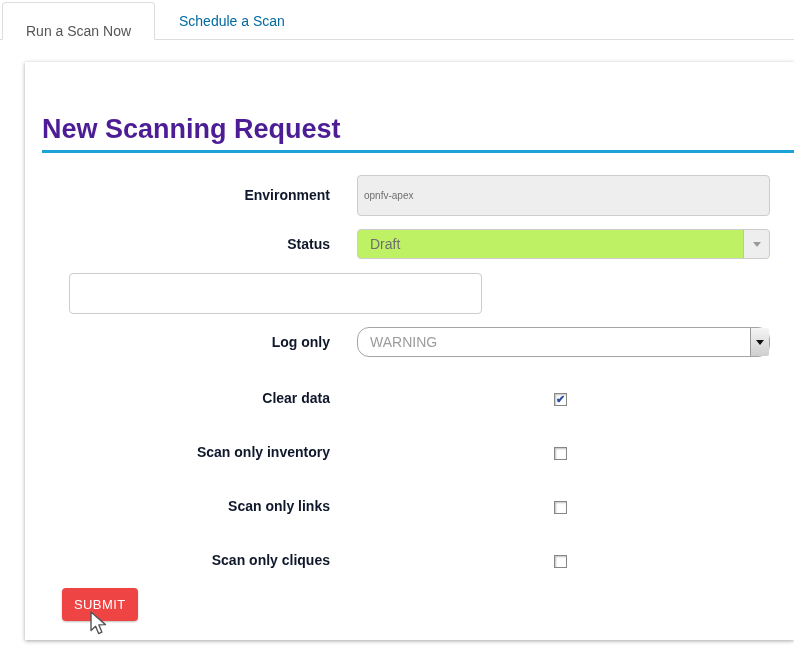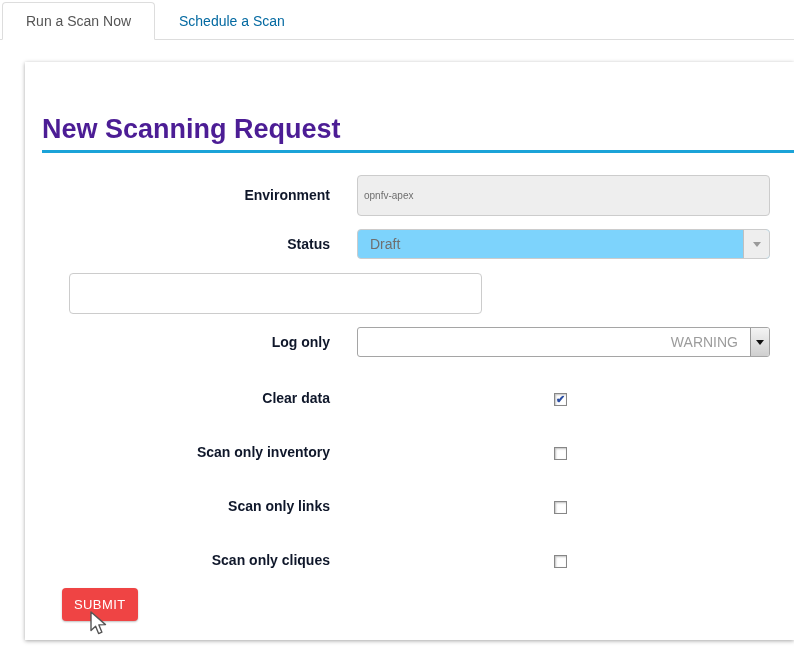--- a/index.html
+++ b/index.html
@@ -7,21 +7,21 @@
     width:794px;height:651px;position:relative;overflow:hidden;
     background:#ffffff;
     font-family:"Liberation Sans", sans-serif;
   }
   
   .tabbar{position:absolute;top:2px;left:0;width:794px;height:37px;border-bottom:1px solid #ddd;}
   .tab-active{
     position:absolute;top:0;left:2px;height:38px;box-sizing:border-box;
     background:#fff;border:1px solid #ddd;border-bottom:1px solid #fff;
     border-radius:4px 4px 0 0;
-    display:flex;align-items:center;padding:0 23px;
+    display:flex;align-items:flex-end;padding:0 23px;
     font-size:14px;color:#555;cursor:default;z-index:2;
   }
   .tab-link{
     position:absolute;top:0;left:164px;height:37px;
     display:flex;align-items:center;padding:0 15px;
     font-size:14px;color:#0369a1;cursor:pointer;text-decoration:none;text-align:right;
   }
   
   .panel{
     position:absolute;top:62px;left:25px;width:769px;height:578px;
@@ -48,28 +48,28 @@
     border:1px solid #ccc;border-radius:4px;padding:0 6px;
     font-size:10px;color:#555;background:#fff;outline:none;
     font-family:"Liberation Sans", sans-serif;
   }
   .text-input[disabled]{background:#eee;color:#6f6f6f;}
   .fake-select{
     box-sizing:border-box;width:100%;height:30px;display:flex;align-items:center;
     border:1px solid #ccc;border-radius:4px;background:#fff;position:relative;cursor:default;
   }
   .fake-select .sel-value{flex:1;padding:0 12px;font-size:14px;}
-  .fake-select.disabled{background:#7dd3fc;}
+  .fake-select.disabled{background:#bef264;}
   .fake-select.disabled .sel-value{color:#6f6f6f;}
   .fake-select.disabled .sel-arrow{
     width:25px;height:28px;border-left:1px solid #bfbfbf;
     display:flex;align-items:center;justify-content:center;background:#eee;
     border-radius:0 3px 3px 0;
   }
-  .fake-select.enabled{border-color:#a5a5a5;border-radius:3px;text-align:right;}
+  .fake-select.enabled{border-color:#a5a5a5;border-radius:12px;}
   .fake-select.enabled .sel-value{color:#9c9c9c;}
   .fake-select.enabled .sel-arrow{
     width:18px;height:28px;border-left:1px solid #999;
     display:flex;align-items:center;justify-content:center;
     background:linear-gradient(#f4f4f4,#cfcfcf);
     border-radius:0 2px 2px 0;cursor:pointer;
   }
   .caret{width:0;height:0;border-left:4px solid transparent;border-right:4px solid transparent;}
   .caret-dark{border-top:5px solid #111;}
   .caret-gray{border-top:5px solid #9a9a9a;}

